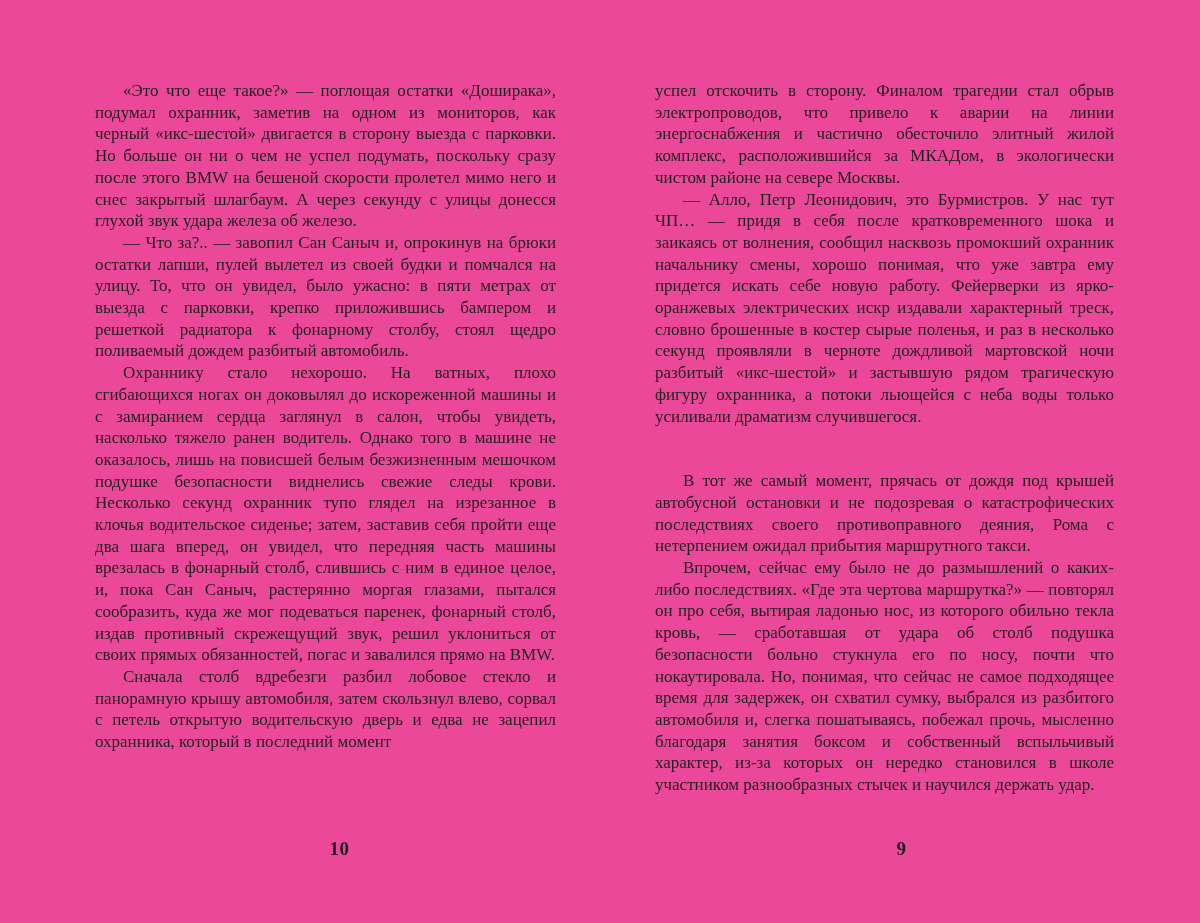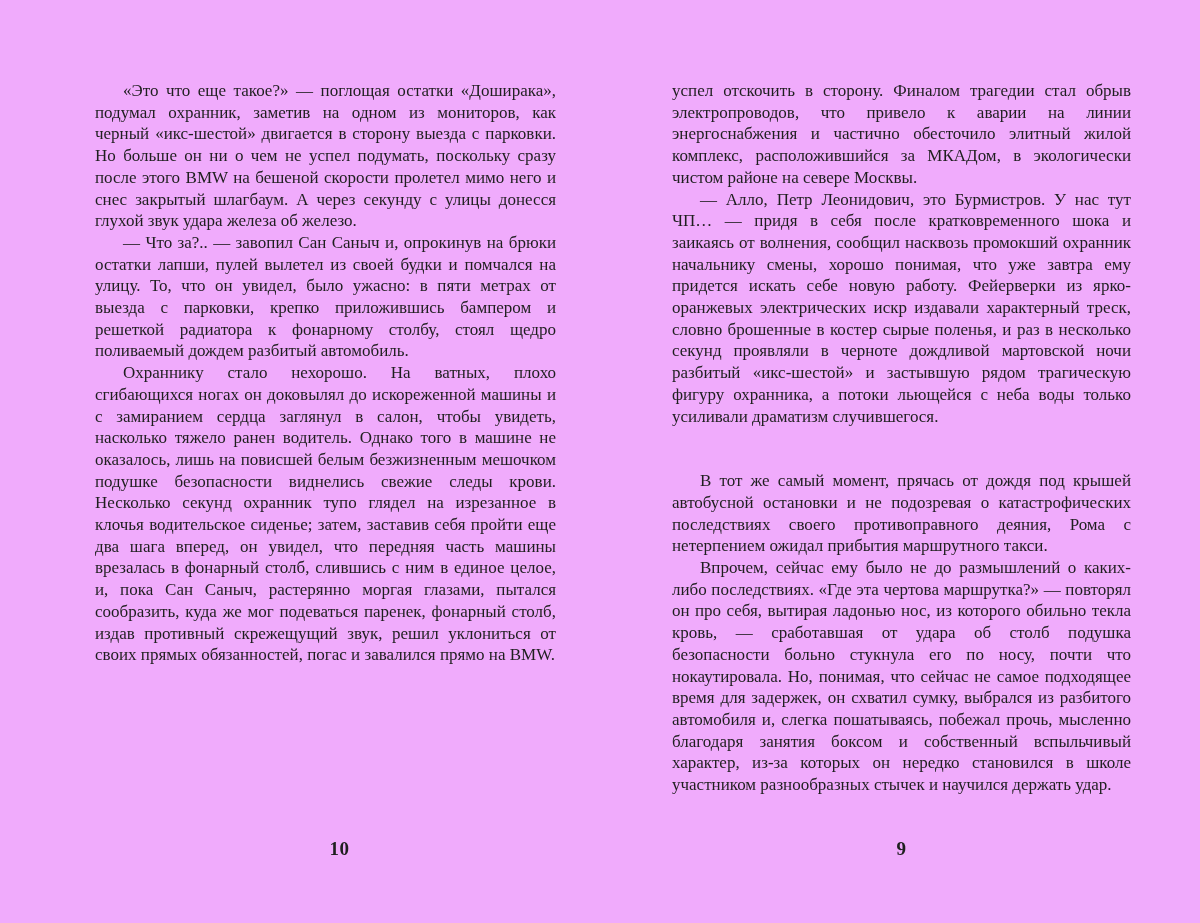--- a/index.html
+++ b/index.html
@@ -4,36 +4,36 @@
 <style>
   html, body {
     margin: 0;
     padding: 0;
     background: #ffffff;
   }
   .spread {
     position: relative;
     width: 1200px;
     height: 923px;
-    background: #f0abfc;
+    background: #ec4899;
     overflow: hidden;
     font-family: "Liberation Serif", "DejaVu Serif", serif;
     color: #1f1f1f;
   }
   .text-column {
     position: absolute;
     top: 80px;
     font-size: 17px;
     line-height: 21.7px;
     text-align: justify;
     hyphens: auto;
     -webkit-hyphens: auto;
   }
   .column-left  { left: 95px;  width: 461px; }
-  .column-right { left: 672px; width: 459px; }
+  .column-right { left: 655px; width: 459px; }
   .para {
     margin: 0;
     padding: 0;
   }
   .para.indent { text-indent: 28px; }
   .para.scene-break { margin-top: 43px; }
   .page-number {
     position: absolute;
     top: 838px;
     font-size: 19px;
@@ -46,20 +46,21 @@
 </style>
 </head>
 <body>
 
 <div class="spread">
 
   <div class="text-column column-left">
       <p class="para indent">«Это что еще такое?» — поглощая остатки «Доширака», подумал охранник, заметив на одном из мониторов, как черный «икс-шестой» двигается в сторону выезда с парковки. Но больше он ни о чем не успел подумать, поскольку сразу после этого BMW на бешеной скорости пролетел мимо него и снес закрытый шлагбаум. А через секунду с улицы донесся глухой звук удара железа об железо.</p>
       <p class="para indent">— Что за?.. — завопил Сан Саныч и, опрокинув на брюки остатки лапши, пулей вылетел из своей будки и помчался на улицу. То, что он увидел, было ужасно: в пяти метрах от выезда с парковки, крепко приложившись бампером и решеткой радиатора к фонарному столбу, стоял щедро поливаемый дождем разбитый автомобиль.</p>
       <p class="para indent">Охраннику стало нехорошо. На ватных, плохо сгибающихся ногах он доковылял до искореженной машины и с замиранием сердца заглянул в салон, чтобы увидеть, насколько тяжело ранен водитель. Однако того в машине не оказалось, лишь на повисшей белым безжизненным мешочком подушке безопасности виднелись свежие следы крови. Несколько секунд охранник тупо глядел на изрезанное в клочья водительское сиденье; затем, заставив себя пройти еще два шага вперед, он увидел, что передняя часть машины врезалась в фонарный столб, слившись с ним в единое целое, и, пока Сан Саныч, растерянно моргая глазами, пытался сообразить, куда же мог подеваться паренек, фонарный столб, издав противный скрежещущий звук, решил уклониться от своих прямых обязанностей, погас и завалился прямо на BMW.</p>
+      <p class="para indent">Сначала столб вдребезги разбил лобовое стекло и панорамную крышу автомобиля, затем скользнул влево, сорвал с петель открытую водительскую дверь и едва не зацепил охранника, который в последний момент</p>
     </div>
 
   <div class="text-column column-right">
       <p class="para">успел отскочить в сторону. Финалом трагедии стал обрыв электропроводов, что привело к аварии на линии энергоснабжения и частично обесточило элитный жилой комплекс, расположившийся за МКАДом, в экологически чистом районе на севере Москвы.</p>
       <p class="para indent">— Алло, Петр Леонидович, это Бурмистров. У нас тут ЧП… — придя в себя после кратковременного шока и заикаясь от волнения, сообщил насквозь промокший охранник начальнику смены, хорошо понимая, что уже завтра ему придется искать себе новую работу. Фейерверки из ярко-оранжевых электрических искр издавали характерный треск, словно брошенные в костер сырые поленья, и раз в несколько секунд проявляли в черноте дождливой мартовской ночи разбитый «икс-шестой» и застывшую рядом трагическую фигуру охранника, а потоки льющейся с неба воды только усиливали драматизм случившегося.</p>
       <p class="para indent scene-break">В тот же самый момент, прячась от дождя под крышей автобусной остановки и не подозревая о катастрофических последствиях своего противоправного деяния, Рома с нетерпением ожидал прибытия маршрутного такси.</p>
       <p class="para indent">Впрочем, сейчас ему было не до размышлений о каких-либо последствиях. «Где эта чертова маршрутка?» — повторял он про себя, вытирая ладонью нос, из которого обильно текла кровь, — сработавшая от удара об столб подушка безопасности больно стукнула его по носу, почти что нокаутировала. Но, понимая, что сейчас не самое подходящее время для задержек, он схватил сумку, выбрался из разбитого автомобиля и, слегка пошатываясь, побежал прочь, мысленно благодаря занятия боксом и собственный вспыльчивый характер, из-за которых он нередко становился в школе участником разнообразных стычек и научился держать удар.</p>
     </div>
 
   <div class="page-number page-number-left">10</div>

